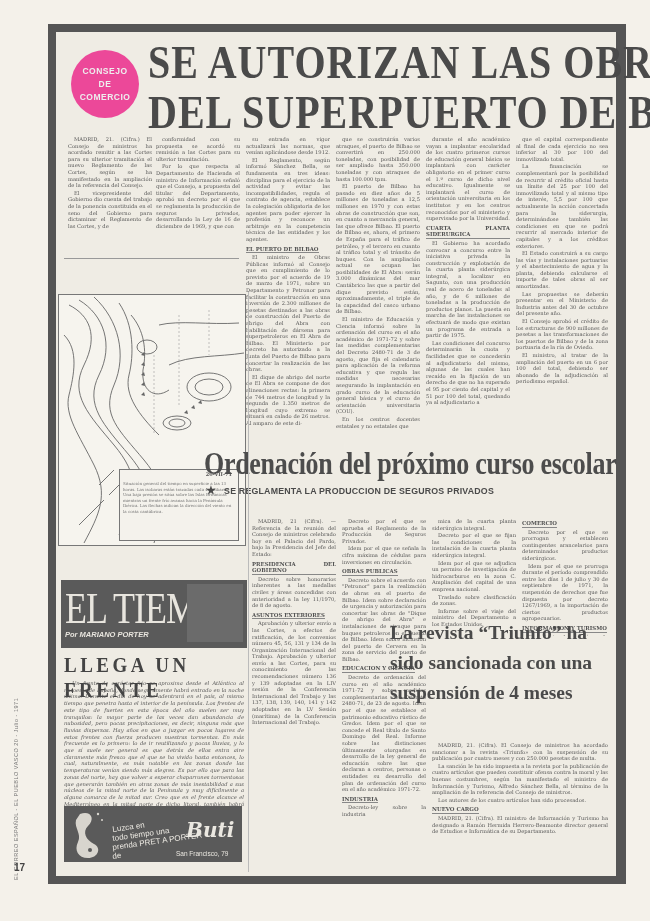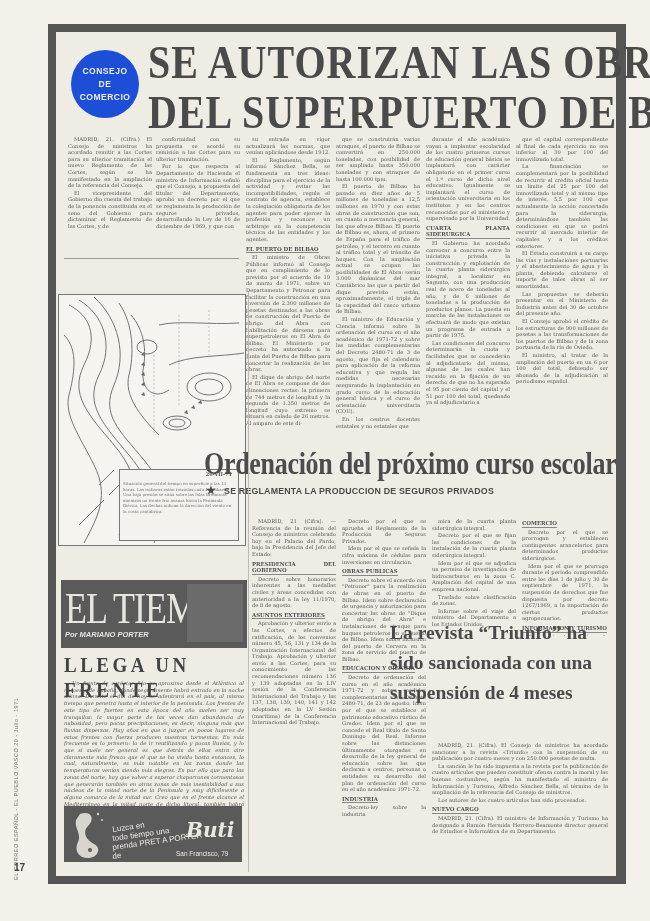--- a/index.html
+++ b/index.html
@@ -1,20 +1,20 @@
 <!DOCTYPE html>
 <html><head>
 <meta charset="utf-8">
 <style>
   html, body { margin:0; padding:0; }
   body { width:650px; height:921px; background:#f2efe8; position:relative; overflow:hidden; font-family:"DejaVu Serif", serif; color:#3a3a3a; }
   .page { position:absolute; left:0; top:0; width:650px; height:921px; background:#f4f1ea; }
   .frame { position:absolute; left:48px; top:24px; width:578px; height:860px; border:8px solid #555; box-sizing:border-box; border-right-width:10px; }
   .frame-inner { position:absolute; left:0; top:0; right:0; bottom:0; background:#efece4; }
-  .seal { position:absolute; left:15px; top:18px; width:68px; height:68px; border-radius:50%; background:#1d4ed8; color:#eee; font-family:"Liberation Sans", sans-serif; font-weight:bold; font-size:8.5px; text-align:center; display:flex; flex-direction:column; justify-content:center; line-height:13px; letter-spacing:0.5px; }
+  .seal { position:absolute; left:15px; top:18px; width:68px; height:68px; border-radius:50%; background:#ec4899; color:#eee; font-family:"Liberation Sans", sans-serif; font-weight:bold; font-size:8.5px; text-align:center; display:flex; flex-direction:column; justify-content:center; line-height:13px; letter-spacing:0.5px; }
   .headline { position:absolute; left:92px; top:6px; width:470px; font-family:"Liberation Serif", serif; font-weight:bold; color:#4a4a4a; font-size:40px; line-height:43px; letter-spacing:1px; transform:scaleY(1.15); transform-origin:top left; text-align:justify; text-align-last:justify; white-space:nowrap; }
   .headline div { text-align:justify; text-align-last:justify; }
   .col-text { position:absolute; font-size:5.2px; line-height:6.6px; color:#555; text-align:justify; overflow:hidden; }
   .col-text p { margin:0 0 1px 0; text-indent:6px; }
   .sub-head { font-weight:bold; text-transform:uppercase; font-size:5.4px; text-indent:0 !important; margin-top:2px !important; border-bottom:0.5px solid #888; display:inline-block; }
   .section-bar { position:absolute; background:#5c5c5c; color:#e9e6df; font-family:"Liberation Sans", sans-serif; }
   .map-box { position:absolute; left:12px; top:268px; width:178px; height:250px; border:1px solid #777; background:#f6f4ee; overflow:hidden; }
   .map-legend { position:absolute; left:48px; bottom:4px; width:126px; height:68px; border:1px solid #777; background:#f4f2ec; font-size:4px; line-height:5.5px; color:#777; padding:3px; box-sizing:border-box; overflow:hidden; }
   .map-date { position:absolute; right:6px; top:2px; font-size:5px; font-weight:bold; color:#555; }
   .tiempo { position:absolute; left:5px; top:548px; width:186px; height:68px; background:#5a5a5a; }

